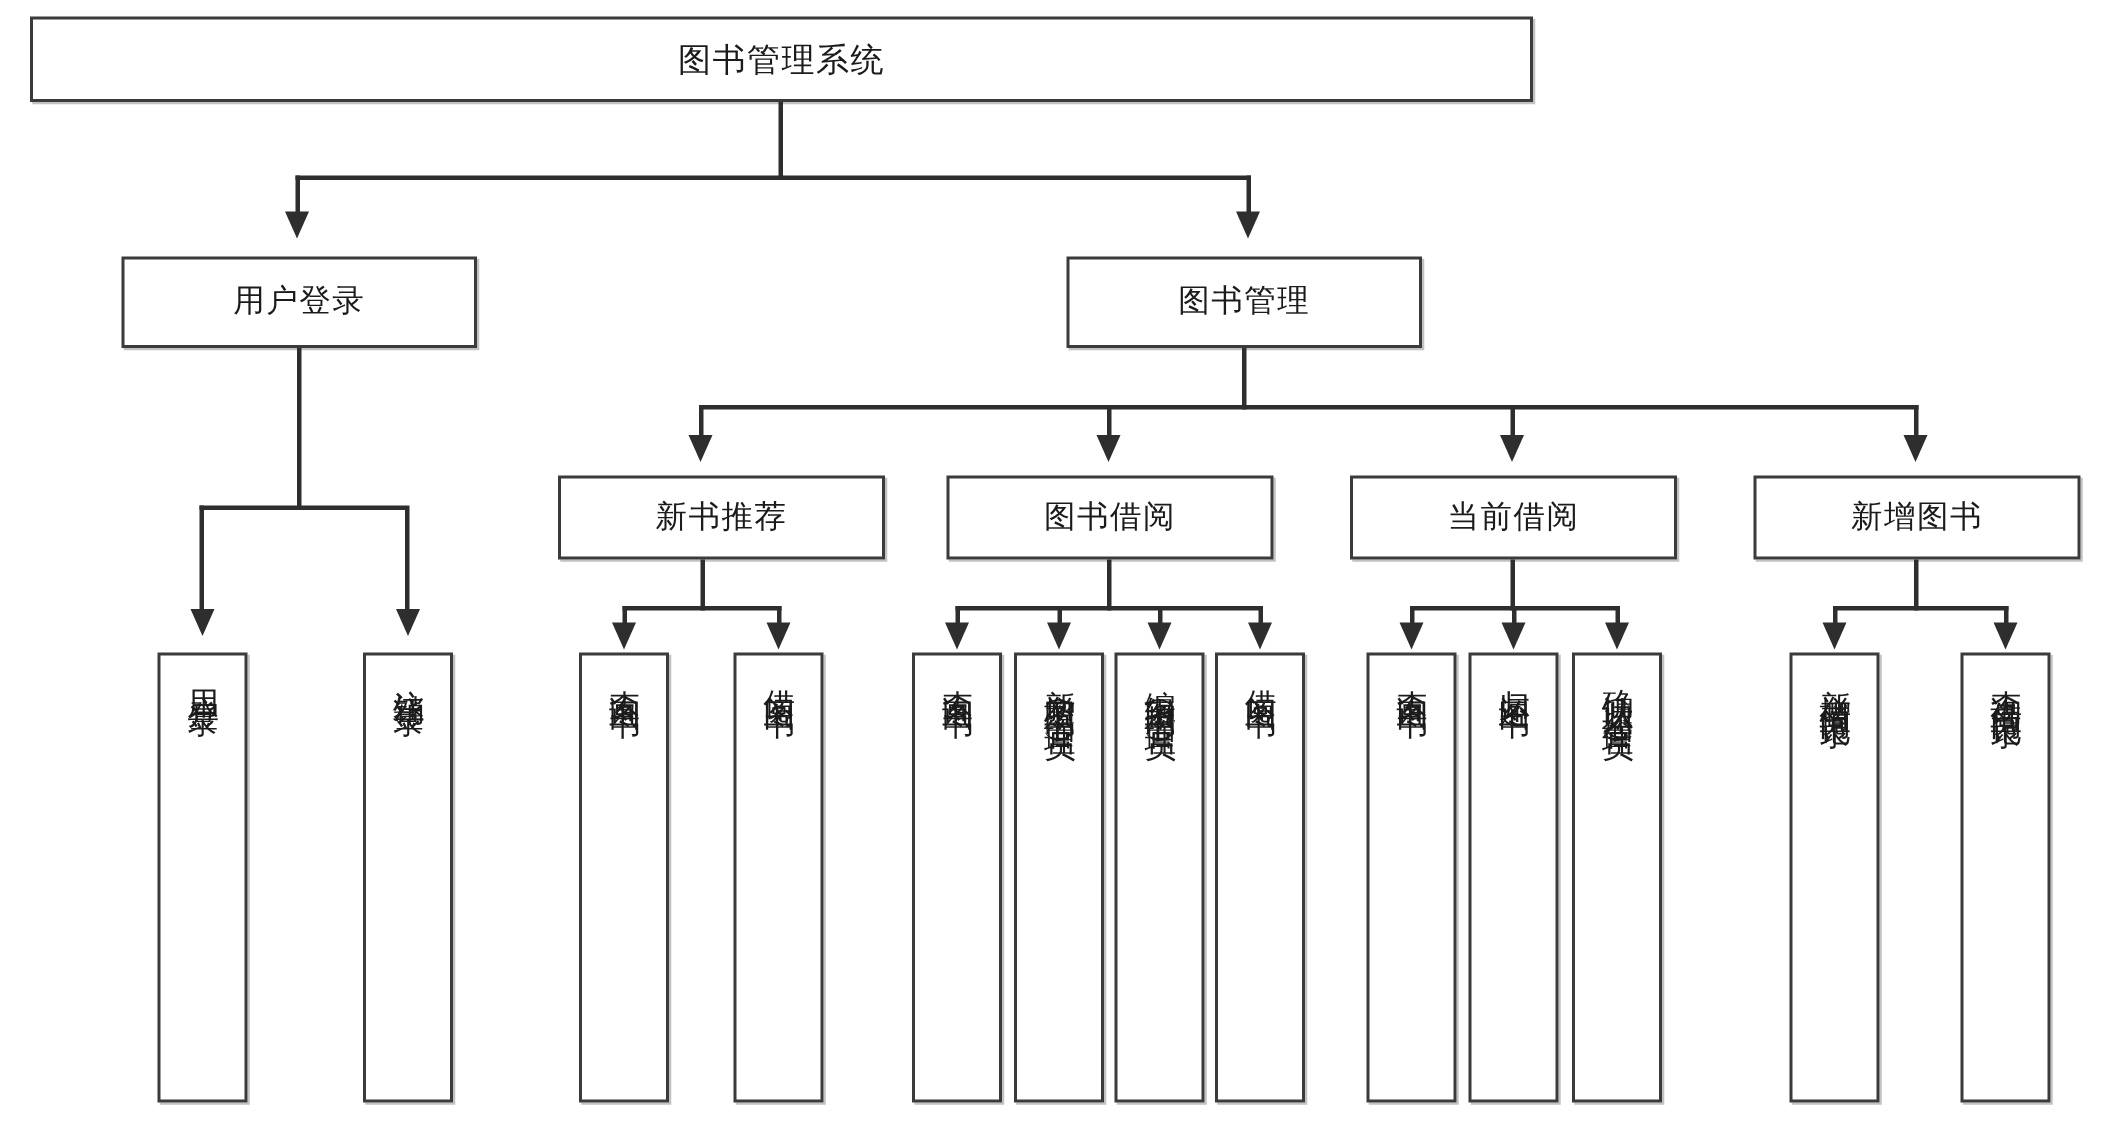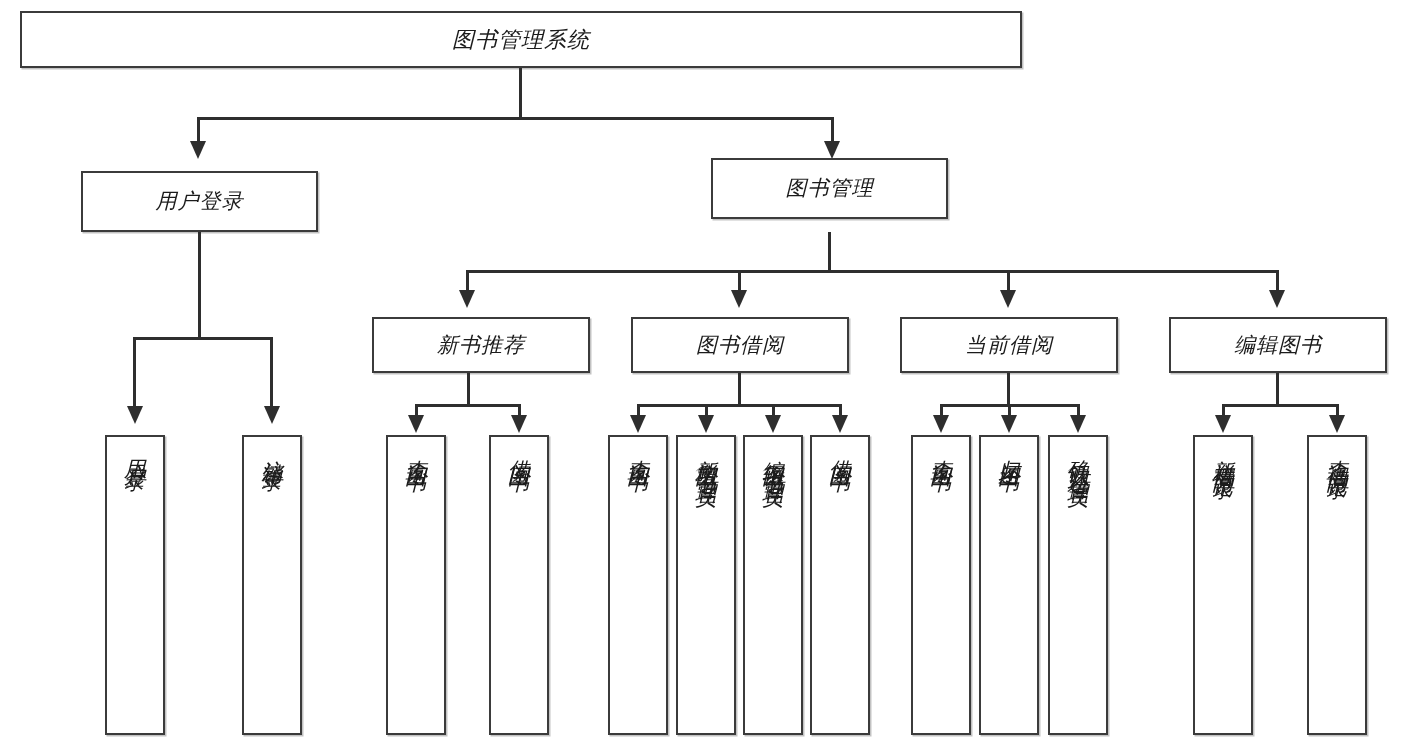--- a/index.html
+++ b/index.html
@@ -6,21 +6,20 @@
   body{
     font-family:"Liberation Sans","DejaVu Sans",sans-serif;
     -webkit-font-smoothing:antialiased;
   }
   #canvas{
     position:relative;
     width:1405px;
     height:747px;
     background:#ffffff;
     overflow:hidden;
-    font-style:italic;
   }
   
   .node{
     position:absolute;
     box-sizing:border-box;
     background:#ffffff;
     border:2px solid #3b3b3b;
     display:flex;
     align-items:center;
     justify-content:center;
@@ -97,21 +96,21 @@
   <div class="hline" style="left:197px;top:117px;width:637px;height:3px;"></div>
   <div class="vline" style="left:197px;top:117px;width:3px;height:26px;"></div>
   <div class="arrow" style="left:190px;top:141px;"></div>
   <div class="vline" style="left:831px;top:117px;width:3px;height:26px;"></div>
   <div class="arrow" style="left:824px;top:141px;"></div>
 
   <div class="node horiz" style="left:81px;top:171px;width:237px;height:61px;">
     <span class="label">用户登录</span>
   </div>
 
-  <div class="node horiz" style="left:711px;top:158px;width:237px;height:61px;justify-content:center;">
+  <div class="node horiz" style="left:711px;top:171px;width:237px;height:61px;justify-content:center;">
     <span class="label">图书管理</span>
   </div>
 
   <div class="vline" style="left:198px;top:232px;width:3px;height:108px;"></div>
   <div class="hline" style="left:133px;top:337px;width:137px;height:3px;"></div>
   <div class="vline" style="left:133px;top:337px;width:3px;height:72px;"></div>
   <div class="arrow" style="left:127px;top:406px;"></div>
   <div class="vline" style="left:270px;top:337px;width:3px;height:72px;"></div>
   <div class="arrow" style="left:264px;top:406px;"></div>
 
@@ -130,21 +129,21 @@
   <div class="node horiz" style="left:372px;top:317px;width:218px;height:56px;">
     <span class="label">新书推荐</span>
   </div>
   <div class="node horiz" style="left:900px;top:317px;width:218px;height:56px;">
     <span class="label">当前借阅</span>
   </div>
   <div class="node horiz" style="left:631px;top:317px;width:218px;height:56px;">
     <span class="label">图书借阅</span>
   </div>
   <div class="node horiz" style="left:1169px;top:317px;width:218px;height:56px;">
-    <span class="label">编辑图书</span>
+    <span class="label">新增图书</span>
   </div>
 
   <div class="vline" style="left:467px;top:373px;width:3px;height:34px;"></div>
   <div class="hline" style="left:415px;top:404px;width:106px;height:3px;"></div>
   <div class="vline" style="left:415px;top:404px;width:3px;height:14px;"></div>
   <div class="arrow" style="left:408px;top:415px;"></div>
   <div class="vline" style="left:518px;top:404px;width:3px;height:14px;"></div>
   <div class="arrow" style="left:511px;top:415px;"></div>
 
   <div class="vline" style="left:738px;top:373px;width:3px;height:34px;"></div>

